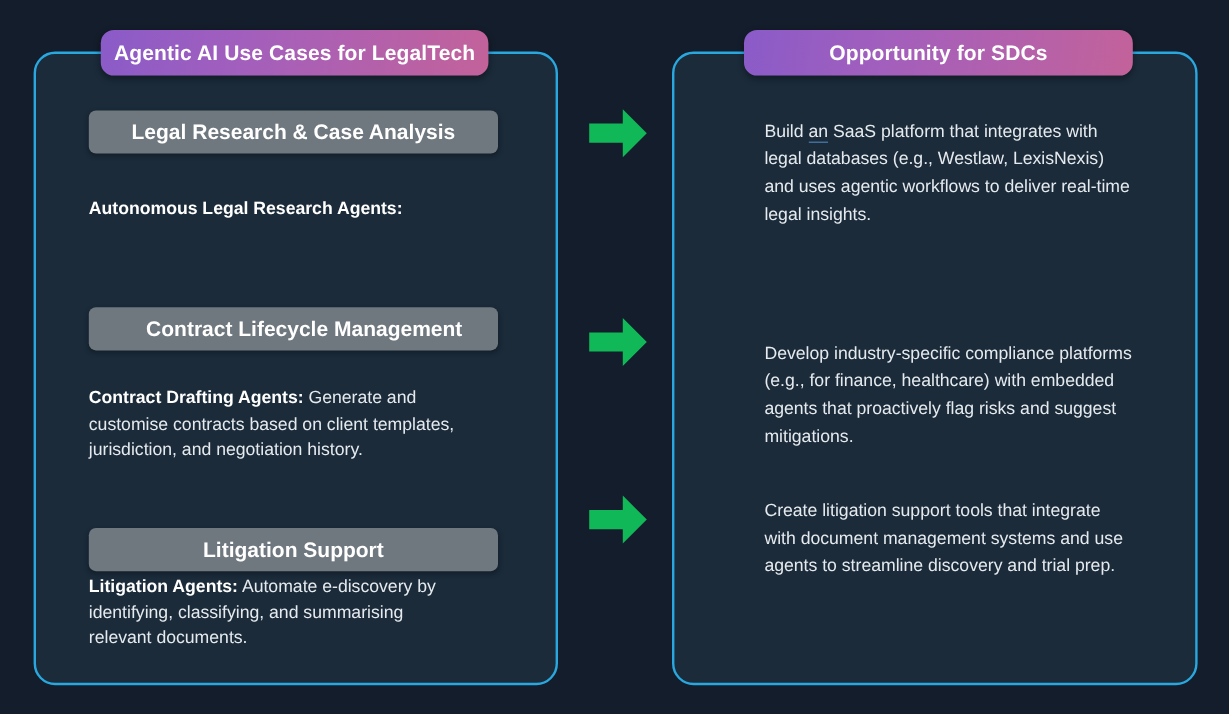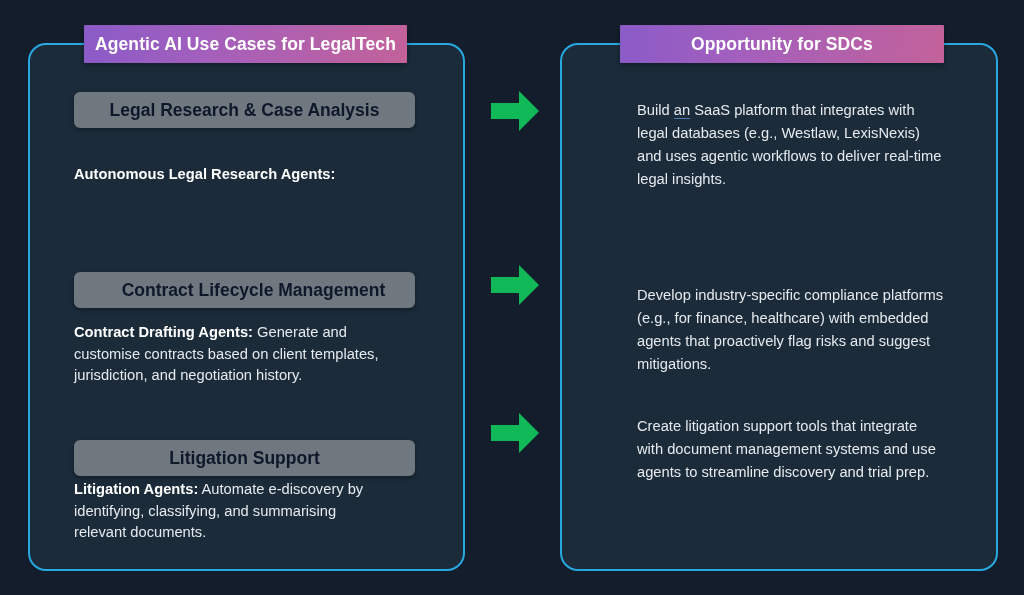--- a/index.html
+++ b/index.html
@@ -23,21 +23,21 @@
     border: 2px solid #29a8e0;
     border-radius: 18px;
   }
   #panel-left  { left: 28px;  top: 43px; width: 437px; height: 528px; }
   #panel-right { left: 560px; top: 43px; width: 438px; height: 528px; }
 
   
   .banner {
     position: absolute;
     height: 38px;
-    border-radius: 1px;
+    border-radius: 11px;
     background: linear-gradient(100deg, #8a5bc8 0%, #a35fbc 38%, #c3629a 100%);
     color: #ffffff;
     font-size: 17.5px;
     font-weight: bold;
     letter-spacing: 0.1px;
     display: flex;
     align-items: center;
     justify-content: center;
     box-shadow: 0 2px 5px rgba(0,0,0,0.35);
     z-index: 5;
@@ -46,31 +46,31 @@
   #banner-right { left: 620px; top: 25px; width: 324px; justify-content: center; }
 
   
   .pill {
     position: absolute;
     left: 74px;
     width: 341px;
     height: 36px;
     border-radius: 6px;
     background: #6f787f;
-    color: #0f172a;
+    color: #ffffff;
     font-size: 17.5px;
     font-weight: bold;
     display: flex;
     align-items: center;
     justify-content: center;
     box-shadow: 0 2px 4px rgba(0,0,0,0.3);
     z-index: 4;
   }
   #pill-0 { top: 92px; }
-  #pill-1 { top: 272px; padding-left: 18px; }
+  #pill-1 { top: 256px; padding-left: 18px; }
   #pill-2 { top: 440px; }
 
   
   .left-body {
     position: absolute;
     left: 74px;
     width: 318px;
     color: #e5eaee;
     font-size: 14.7px;
     line-height: 21.5px;

